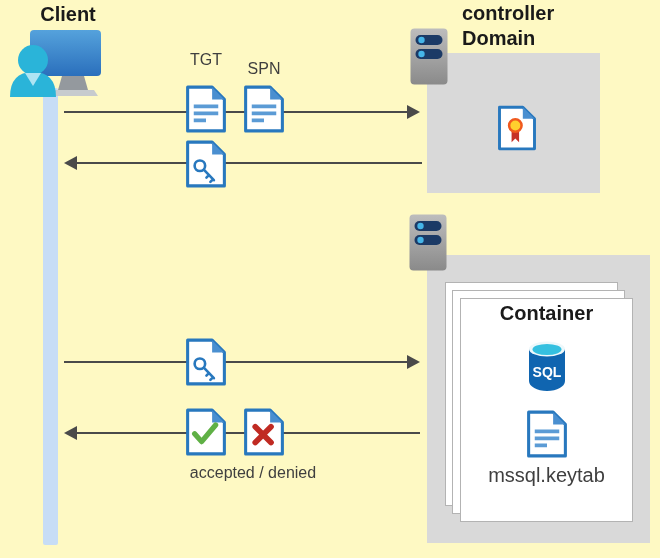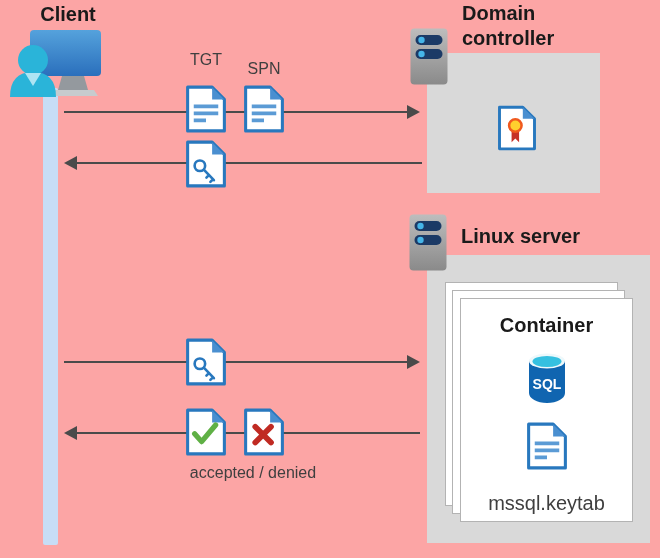--- a/index.html
+++ b/index.html
@@ -6,21 +6,21 @@
     --doc-blue:#2878BE; --doc-fold:#4A8FD0; --doc-lines:#5B9BD5;
     --check-green:#5FB045; --cross-red:#C02A22;
     --ribbon-yellow:#FFD02E; --ribbon-orange:#F0591E; --ribbon-red:#C63128;
     --sql-body:#1065B0; --sql-top:#35C0E0;
     --server-pill:#1B3A66; --server-dot:#45B5E8;
     --person-cyan:#2AB4D9; --box-gray:#D9D9D9; --lifeline-blue:#C7DDF6;
     --arrow-gray:#4A4A4A; --text-dark:#1A1A1A; --text-gray:#3F3F3F;
   }
   *{margin:0;padding:0;box-sizing:border-box}
   body{background:#fff;font-family:"Liberation Sans",sans-serif}
-  .canvas{position:relative;width:660px;height:558px;background:#fca5a5;overflow:hidden}
+  .canvas{position:relative;width:660px;height:558px;background:#fef9c3;overflow:hidden}
   .abs{position:absolute}
   .hdr{font-weight:bold;font-size:20px;line-height:25px;color:var(--text-dark)}
   .lbl{font-size:16px;color:var(--text-gray)}
   .ctr{text-align:center}
   .graybox{background:var(--box-gray);z-index:0}
   .lifeline{background:var(--lifeline-blue);z-index:1;border-radius:2px}
   .aline{height:2px;background:var(--arrow-gray);z-index:2}
   .ahead{width:0;height:0;z-index:2;border-top:7px solid transparent;border-bottom:7px solid transparent}
   .ahead.right{border-left:13px solid var(--arrow-gray)}
   .ahead.left{border-right:13px solid var(--arrow-gray)}
@@ -30,21 +30,21 @@
   .doc-page{fill:#fff;stroke:var(--doc-blue);stroke-width:3.5;stroke-linejoin:round}
   .doc-fold{fill:var(--doc-fold)}
   .doc-line{stroke:var(--doc-lines);stroke-width:4.5}
   .key-s{stroke:var(--doc-blue);stroke-width:3;fill:none;stroke-linecap:round}
   .chk-s{stroke:var(--check-green);stroke-width:6;fill:none;stroke-linecap:round;stroke-linejoin:round}
   .x-s{stroke:var(--cross-red);stroke-width:6.5;stroke-linecap:round}
   .srv-body{fill:url(#grad-server)}
   .srv-pill{fill:var(--server-pill)}
   .srv-dot{fill:var(--server-dot)}
   .sql-text{fill:#fff;font-weight:bold;font-size:14px;font-family:"Liberation Sans",sans-serif}
-  .keytab-label{font-size:20px;color:var(--text-gray);margin-top:21px}
+  .keytab-label{font-size:20px;color:var(--text-gray);margin-top:5px}
 </style>
 </head>
 <body>
 
 <svg width="0" height="0" style="position:absolute" aria-hidden="true">
   <defs>
     <linearGradient id="grad-monitor" x1="0" y1="0" x2="0" y2="1">
       <stop offset="0" stop-color="#55A2DC"></stop>
         <stop offset="1" stop-color="#2A6FBC"></stop>
     </linearGradient>
@@ -107,44 +107,43 @@
   </svg>
 
   <svg class="abs icon" style="left:410px;top:28px" width="38" height="57" viewBox="0 0 38 57">
     <rect class="srv-body" x="0.5" y="0.5" width="37" height="56" rx="4"></rect>
     <rect class="srv-pill" x="5.5" y="7" width="27" height="10" rx="5"></rect>
     <circle class="srv-dot" cx="11.5" cy="12" r="3.2"></circle>
     <rect class="srv-pill" x="5.5" y="21" width="27" height="10" rx="5"></rect>
     <circle class="srv-dot" cx="11.5" cy="26" r="3.2"></circle>
   </svg>
   <div class="abs hdr" style="left:462px;top:1px">
+    <div>controller</div>
     <div>Domain</div>
-    <div>controller</div>
   </div>
 
   <svg class="abs icon" style="left:497px;top:103px" width="40" height="50" viewBox="0 0 48 56">
     <path class="doc-page" d="M3 3 H31 L45 17 V53 H3 Z"></path>
     <path class="doc-fold" d="M31 3 L45 17 H31 Z"></path>
     <path d="M17.5 30 V45 L22 40.5 L26.5 45 V30 Z" fill="var(--ribbon-red)"></path>
     <circle cx="22" cy="25" r="7.5" fill="var(--ribbon-yellow)" stroke="var(--ribbon-orange)" stroke-width="3"></circle>
   </svg>
 
   <svg class="abs icon" style="left:409px;top:214px" width="38" height="57" viewBox="0 0 38 57">
     <rect class="srv-body" x="0.5" y="0.5" width="37" height="56" rx="4"></rect>
     <rect class="srv-pill" x="5.5" y="7" width="27" height="10" rx="5"></rect>
     <circle class="srv-dot" cx="11.5" cy="12" r="3.2"></circle>
     <rect class="srv-pill" x="5.5" y="21" width="27" height="10" rx="5"></rect>
     <circle class="srv-dot" cx="11.5" cy="26" r="3.2"></circle>
   </svg>
-  <div class="abs hdr" style="left:461px;top:224px">Linux server</div>
 
   <div class="abs card" style="left:445px;top:282px;width:173px;height:224px"></div>
   <div class="abs card" style="left:452px;top:290px;width:173px;height:224px"></div>
   <div class="abs card card-front" style="left:460px;top:298px;width:173px;height:224px">
-    <div class="hdr" style="margin-top:14px">Container</div>
+    <div class="hdr" style="margin-top:2px">Container</div>
     <svg class="icon" style="margin-top:15px" width="40" height="50" viewBox="0 0 40 50">
       <path d="M2 8 V40 C2 45.5 10 50 20 50 C30 50 38 45.5 38 40 V8 Z" fill="var(--sql-body)"></path>
       <ellipse cx="20" cy="8" rx="18" ry="7.5" fill="#EDF8FB"></ellipse>
       <ellipse cx="20" cy="8.5" rx="14.5" ry="5.5" fill="var(--sql-top)"></ellipse>
       <text class="sql-text" x="20" y="36" text-anchor="middle">SQL</text>
     </svg>
     <svg class="icon" style="margin-top:18px" width="42" height="50" viewBox="0 0 48 56">
       <path class="doc-page" d="M3 3 H31 L45 17 V53 H3 Z"></path>
       <path class="doc-fold" d="M31 3 L45 17 H31 Z"></path>
       <path class="doc-line" d="M10 25 H38 M10 33 H38 M10 41 H24"></path>

